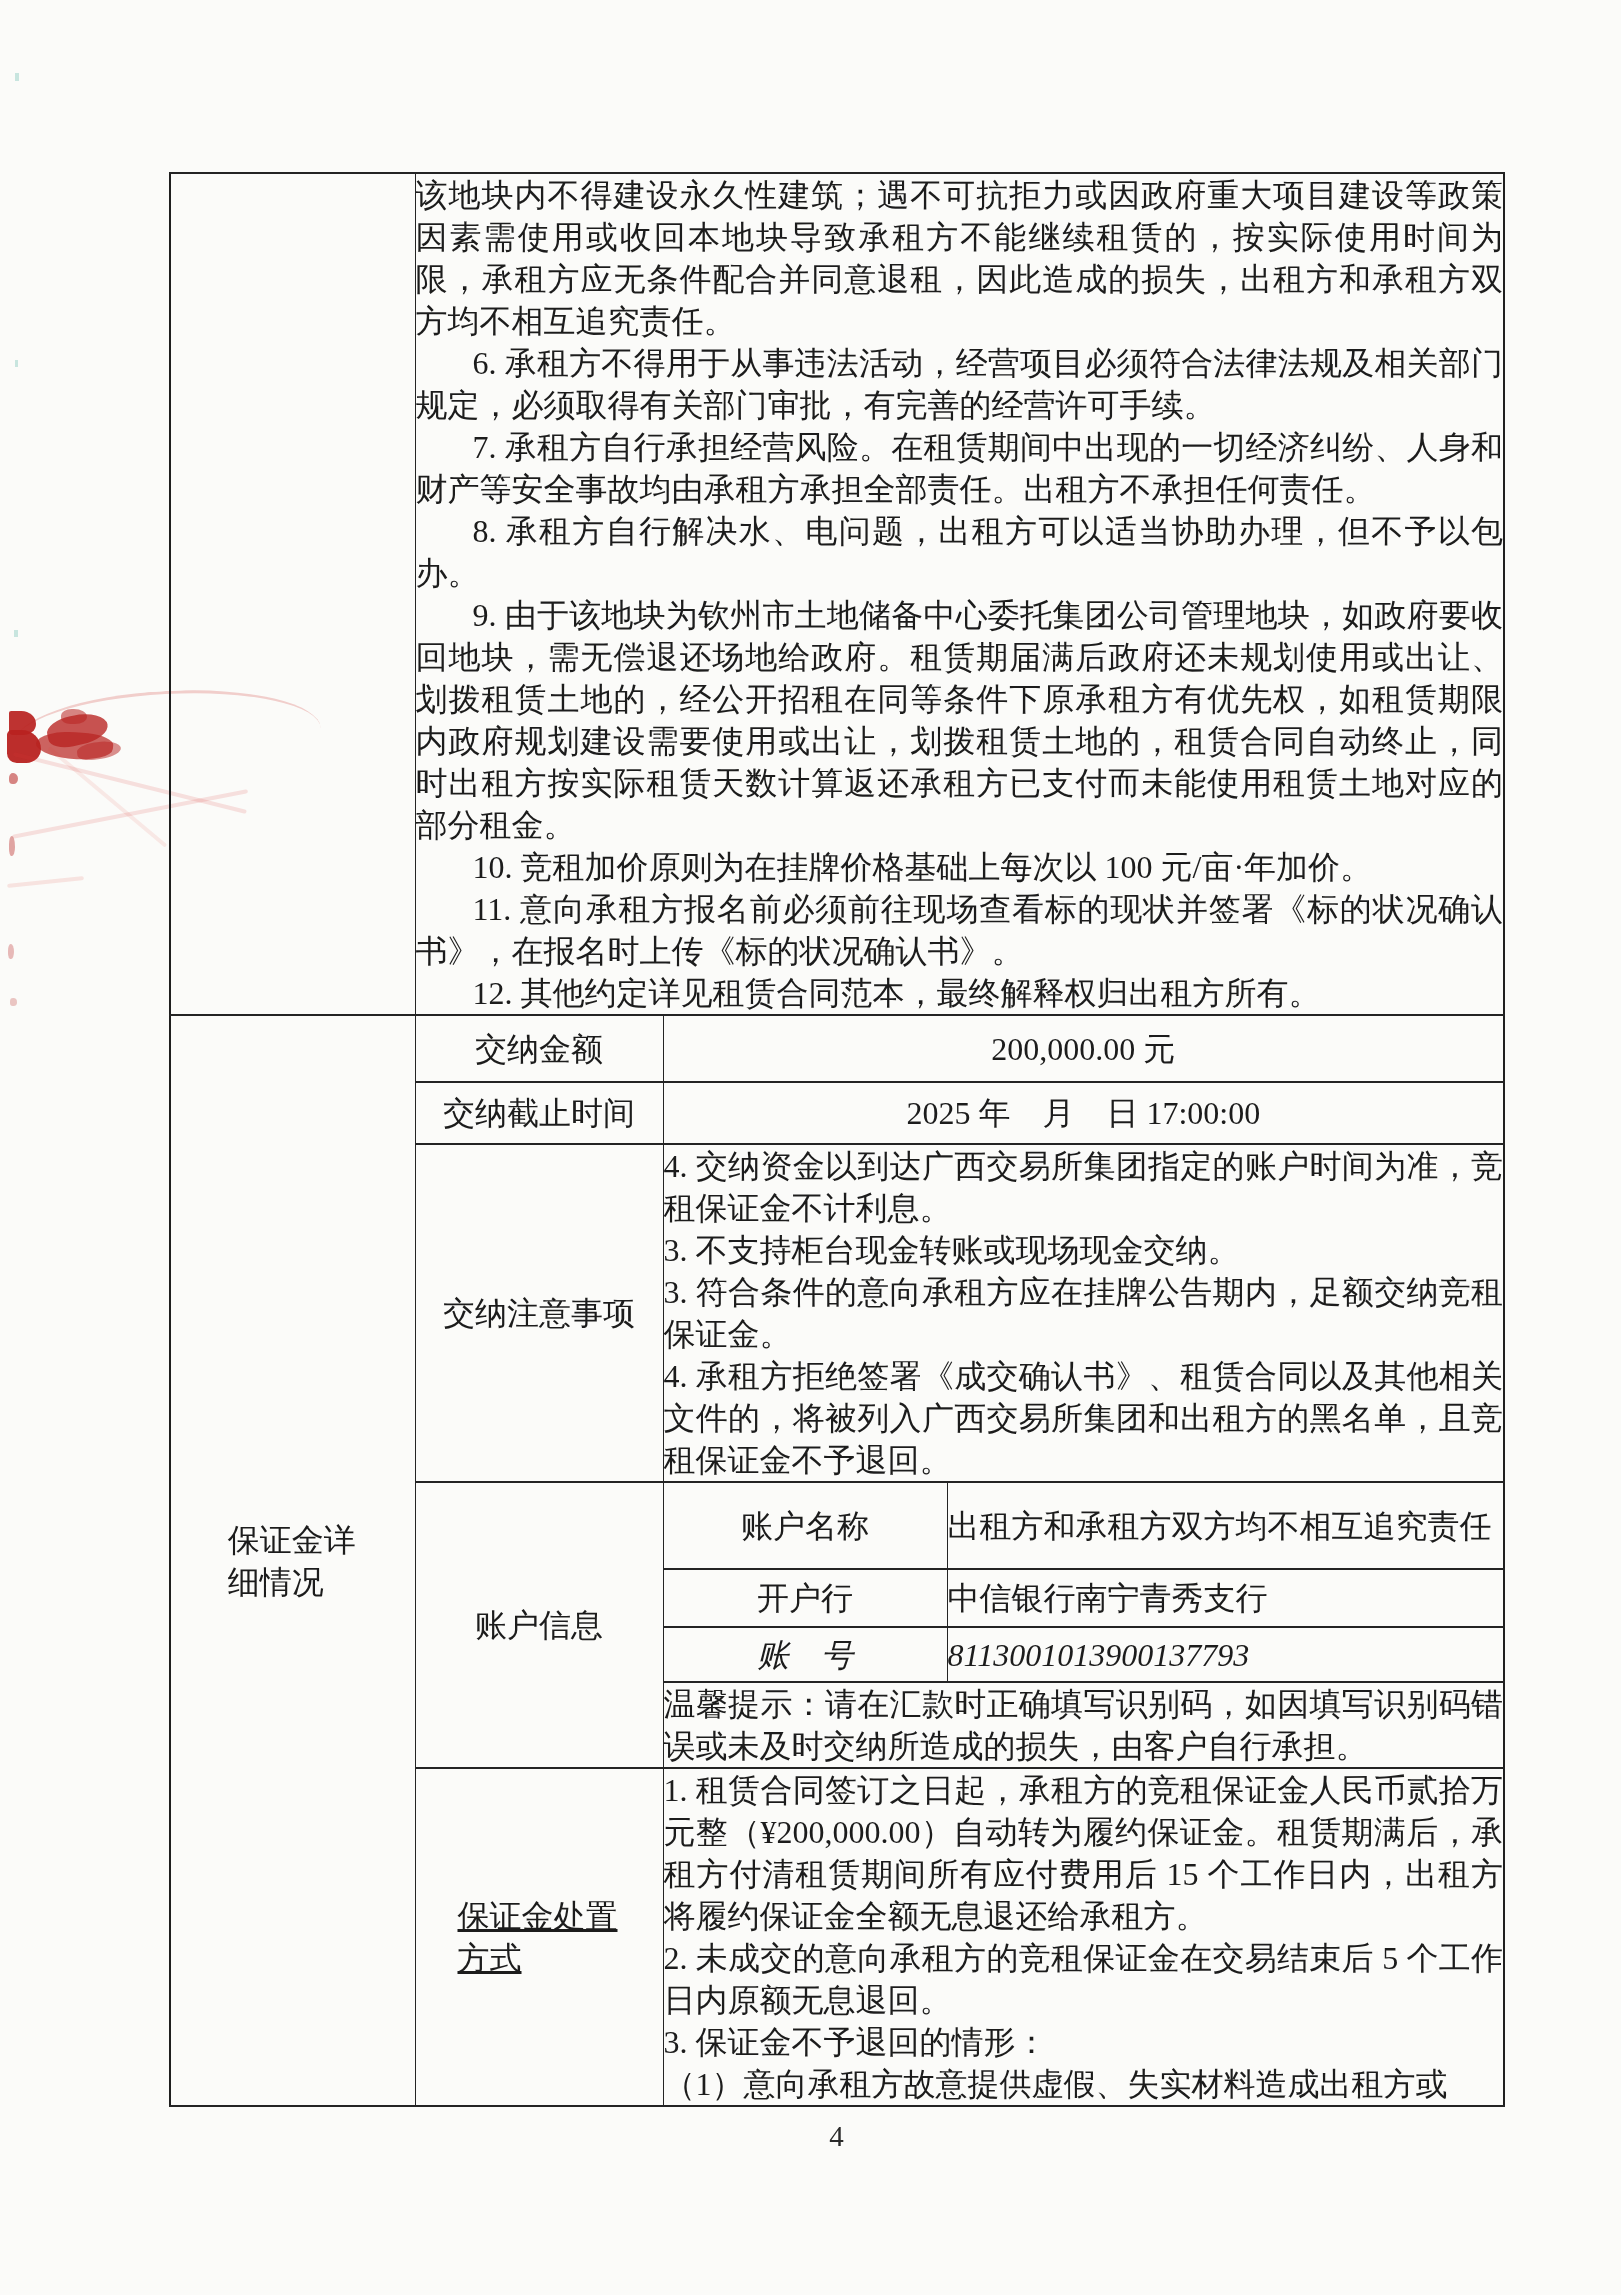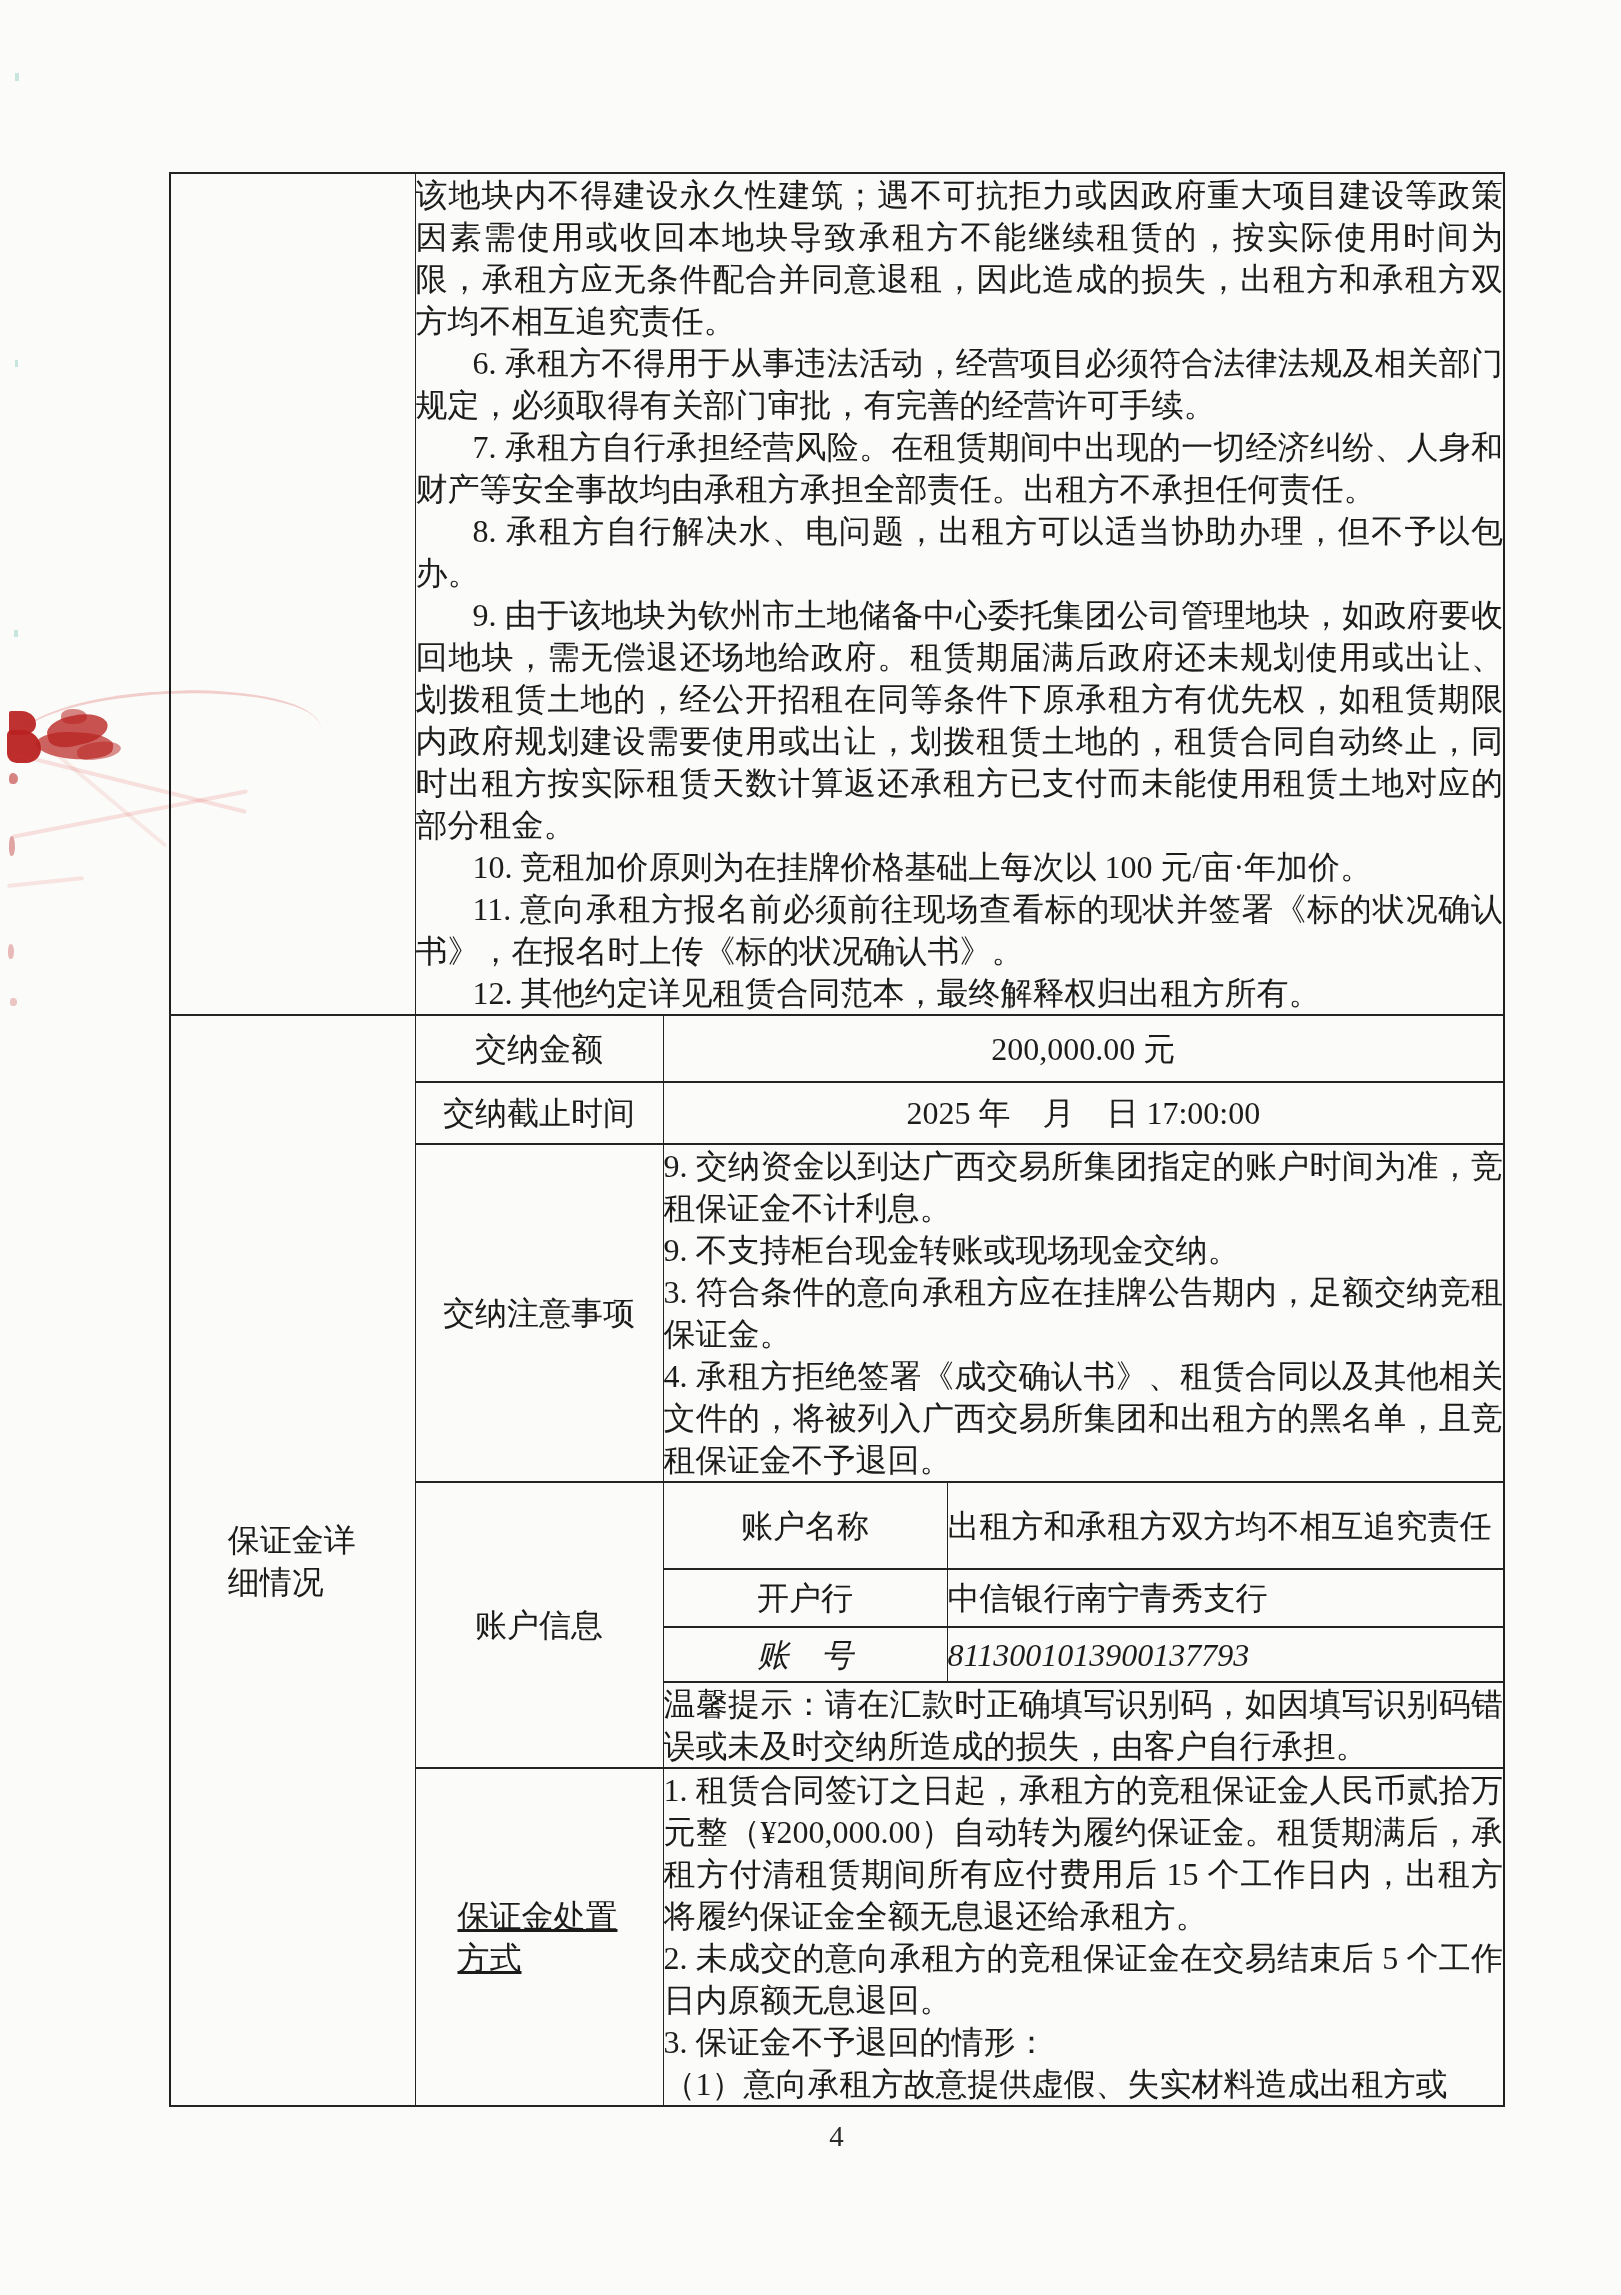--- a/index.html
+++ b/index.html
@@ -156,23 +156,23 @@
 
       <tr>
         <td class="lbl h-deadline">交纳截止时间</td>
         <td class="val-c" colspan="2">2025 年　月　日 17:00:00</td>
       </tr>
 
       <tr>
         <td class="lbl">交纳注意事项</td>
         <td class="content" colspan="2">
 
-            <p>9. 交纳资金以到达广西交易所集团指定的账户时间为准，竞租保证金不计利息。</p>
-
-            <p>9. 不支持柜台现金转账或现场现金交纳。</p>
+            <p>4. 交纳资金以到达广西交易所集团指定的账户时间为准，竞租保证金不计利息。</p>
+
+            <p>3. 不支持柜台现金转账或现场现金交纳。</p>
 
             <p>3. 符合条件的意向承租方应在挂牌公告期内，足额交纳竞租保证金。</p>
 
             <p>4. 承租方拒绝签署《成交确认书》、租赁合同以及其他相关文件的，将被列入广西交易所集团和出租方的黑名单，且竞租保证金不予退回。</p>
           </td>
       </tr>
 
       <tr>
         <td class="lbl" rowspan="4">账户信息</td>
         <td class="lbl h-name">账户名称</td>

